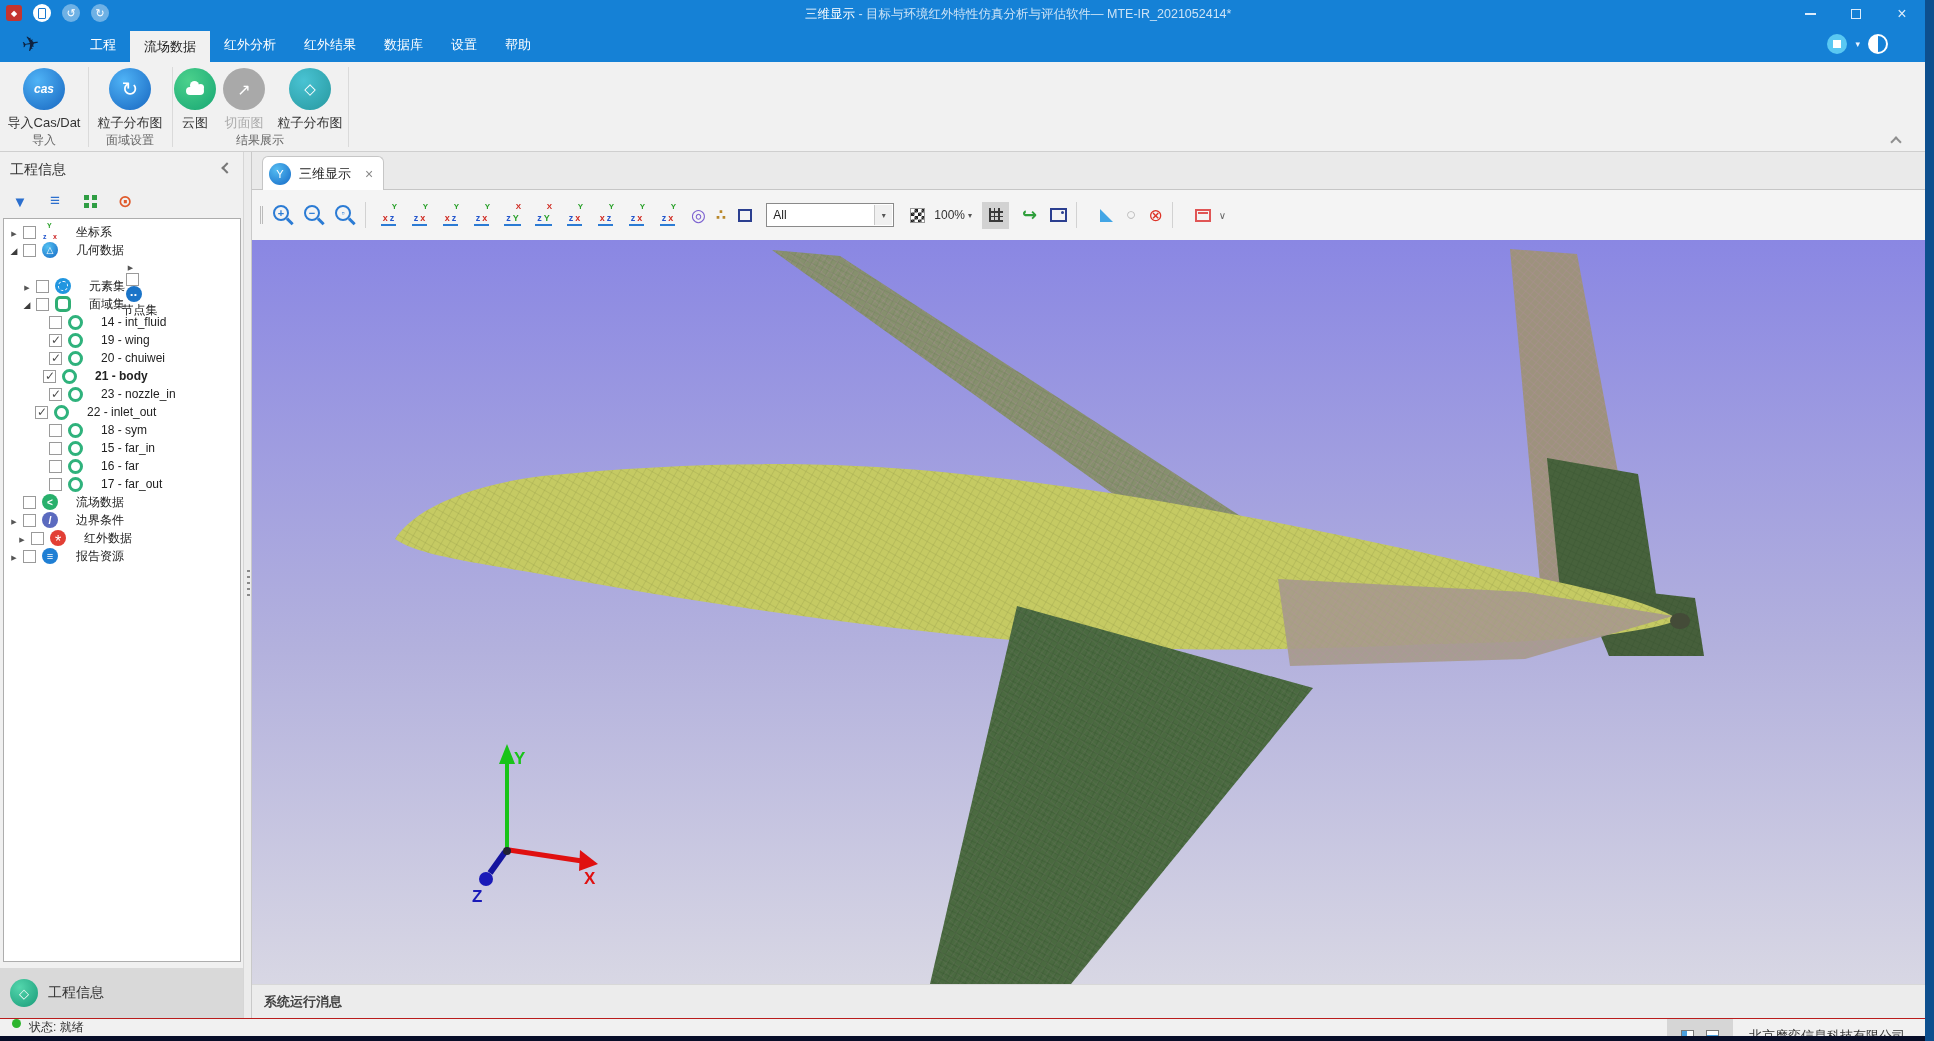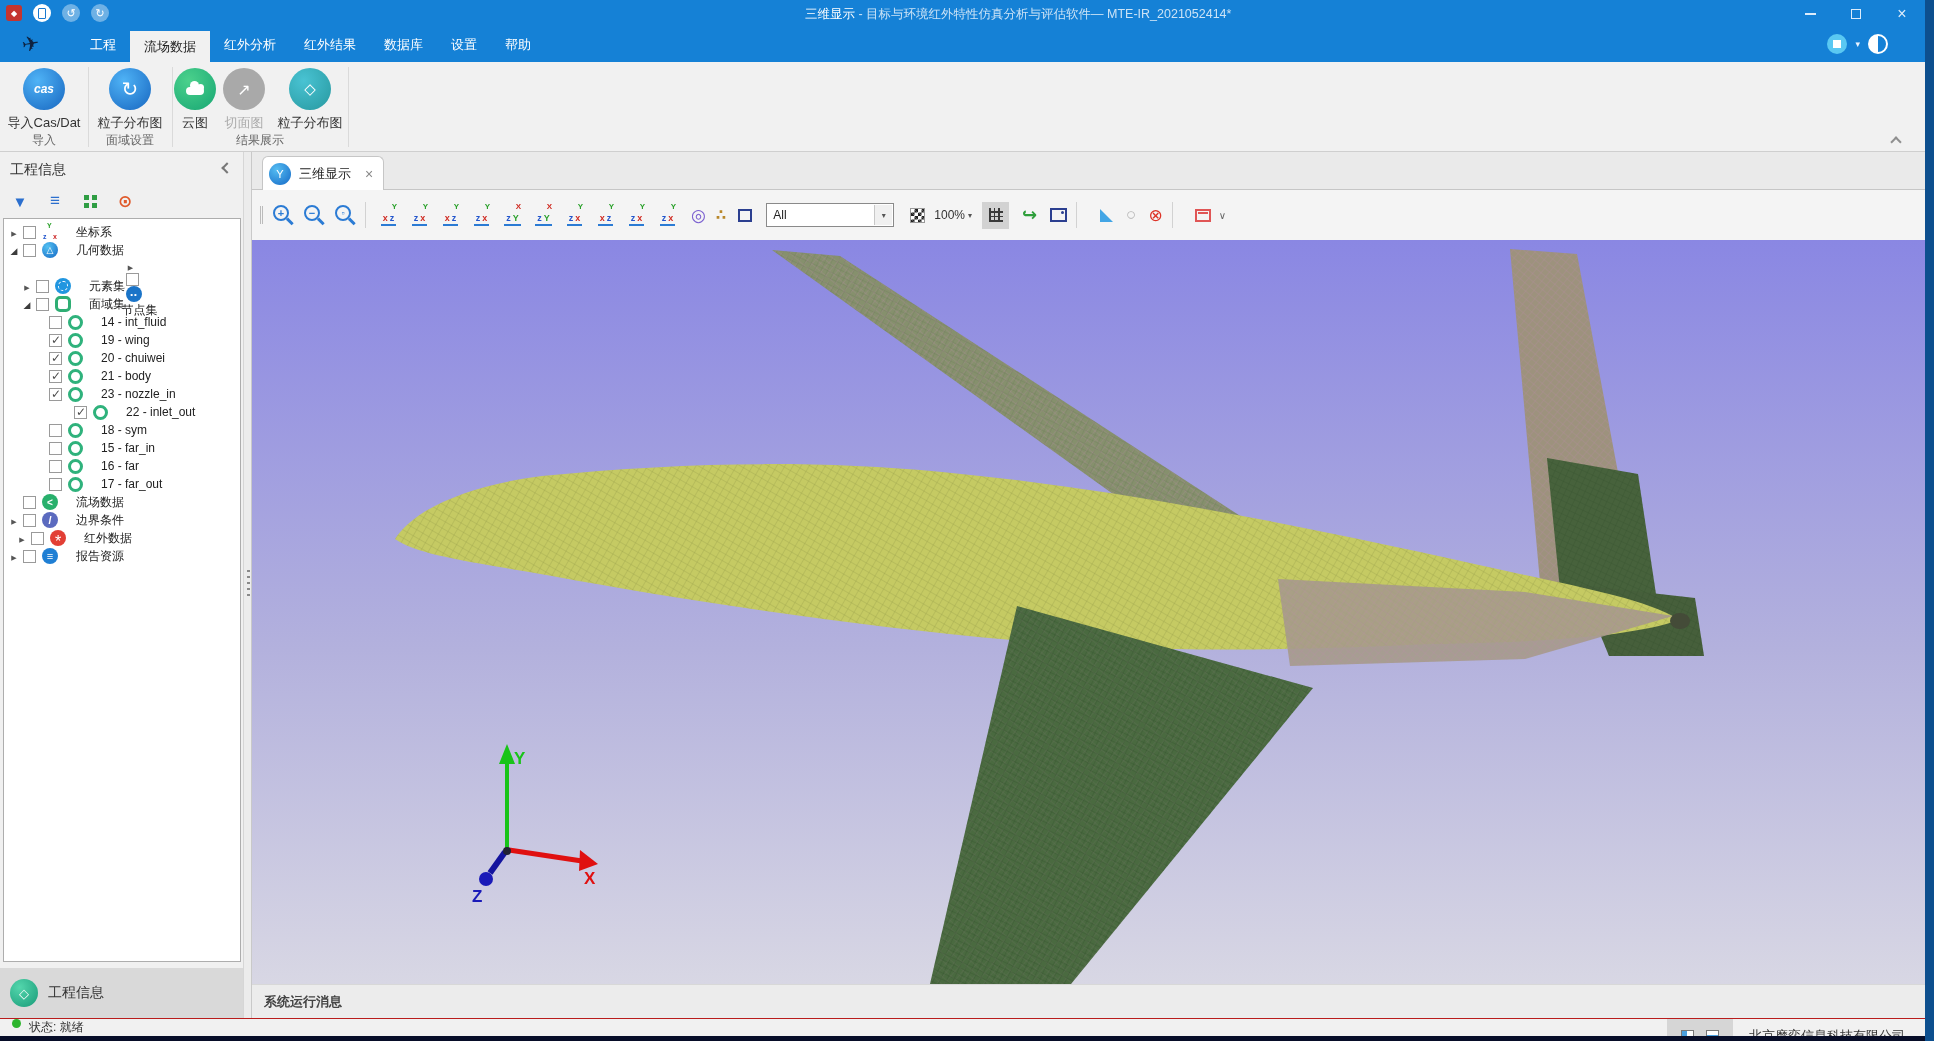--- a/index.html
+++ b/index.html
@@ -327,33 +327,33 @@
           <span class="cb checked"></span>
           <span class="ti ti-ring"></span>
           <span class="tlabel">19 - wing</span>
         </div>
         <div class="trow" style="padding-left: 30px;">
           <span class="exp none"></span>
           <span class="cb checked"></span>
           <span class="ti ti-ring"></span>
           <span class="tlabel">20 - chuiwei</span>
         </div>
+        <div class="trow" style="padding-left: 24px; font-weight: bold;">
+          <span class="exp none"></span>
+          <span class="cb checked"></span>
+          <span class="ti ti-ring"></span>
+          <span class="tlabel">21 - body</span>
+        </div>
         <div class="trow" style="padding-left: 30px;">
           <span class="exp none"></span>
           <span class="cb checked"></span>
           <span class="ti ti-ring"></span>
-          <span class="tlabel">21 - body</span>
-        </div>
-        <div class="trow" style="padding-left: 30px;">
-          <span class="exp none"></span>
-          <span class="cb checked"></span>
-          <span class="ti ti-ring"></span>
           <span class="tlabel">23 - nozzle_in</span>
         </div>
-        <div class="trow" style="padding-left: 16px; margin-left: 39px;">
+        <div class="trow" style="padding-left: 16px;">
           <span class="exp none"></span>
           <span class="cb checked"></span>
           <span class="ti ti-ring"></span>
           <span class="tlabel">22 - inlet_out</span>
         </div>
         <div class="trow" style="padding-left: 30px;">
           <span class="exp none"></span>
           <span class="cb"></span>
           <span class="ti ti-ring"></span>
           <span class="tlabel">18 - sym</span>

